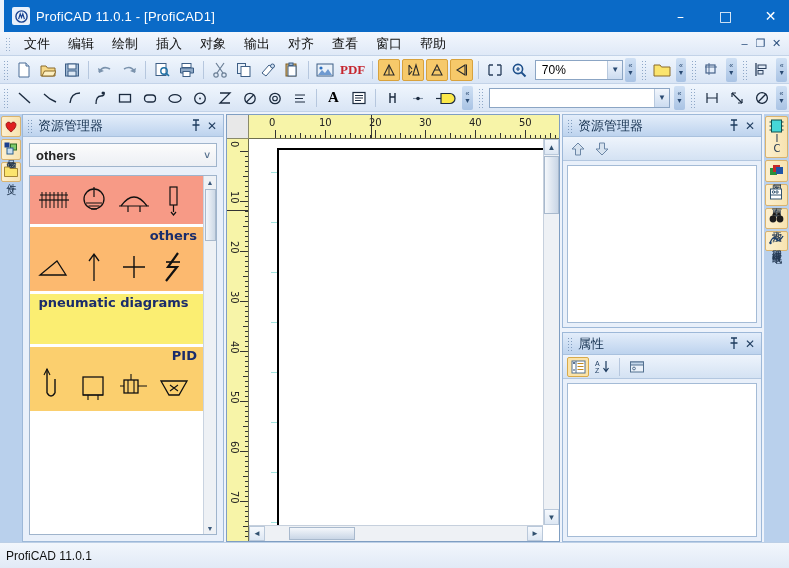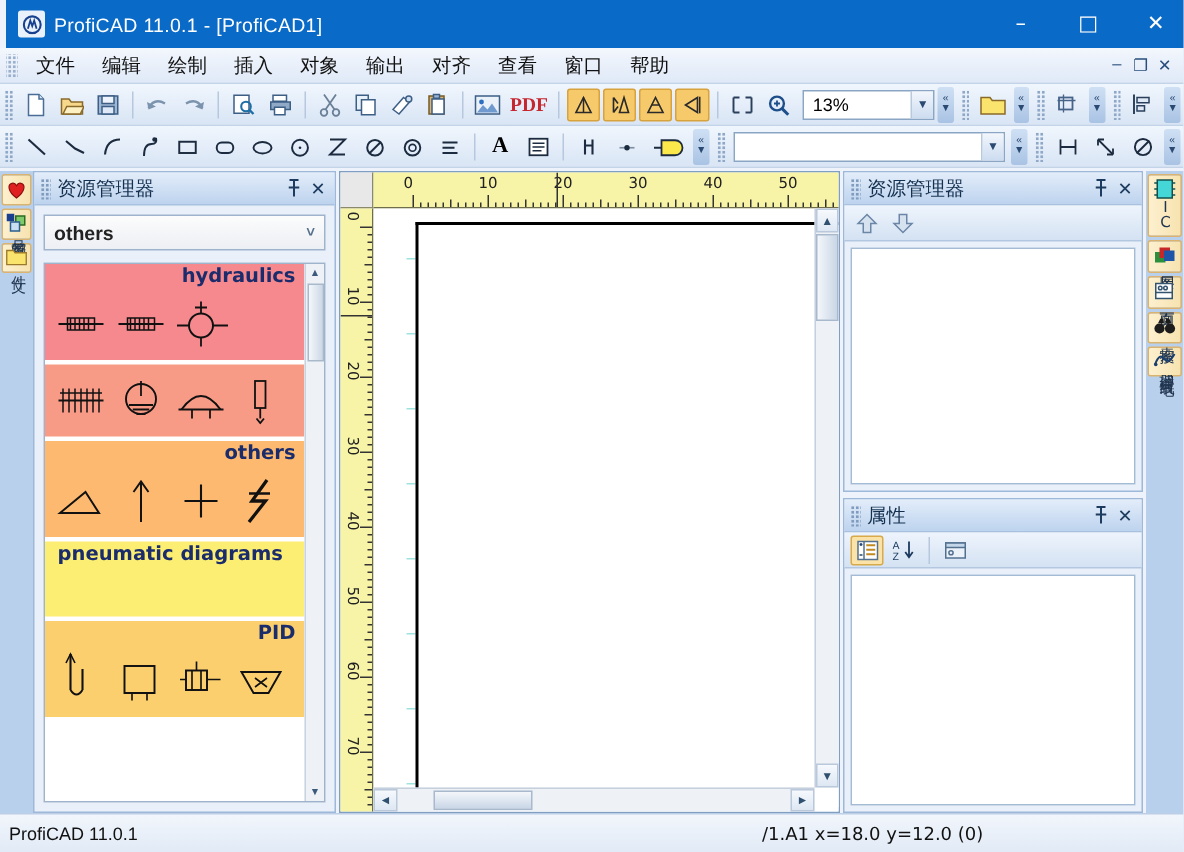--- a/index.html
+++ b/index.html
@@ -381,21 +381,21 @@
     </div>
     <div class="tbtn">
       <svg width="16" height="16">
           <circle cx="7" cy="7" r="4.6" fill="none" stroke="#1d4f8a" stroke-width="1.6"></circle>
           <path d="M10.4 10.4 L14.5 14.5" stroke="#1d4f8a" stroke-width="2"></path>
           <path d="M5 7 h4 M7 5 v4" stroke="#1d4f8a" stroke-width="1.2"></path>
         </svg>
     </div>
 
     <div class="zoomcombo">
-      <span class="val">13%</span>
+      <span class="val">70%</span>
       <span class="arrow">▼</span>
     </div>
     <div class="tbchev">
       <span style="line-height:6px">«</span>
         <span style="line-height:7px">▼</span>
     </div>
 
     <div class="tgrip"></div>
     <div class="tbtn">
       <svg width="18" height="16">
@@ -607,45 +607,20 @@
     </div>
 
     <div class="sym-select">
       <span>others</span>
       <span class="chev">˅</span>
     </div>
 
     <div class="sym-list">
       <div style="position:absolute;left:0;top:0;right:13px;bottom:0;overflow:hidden;">
 
-        <div class="grp" style="background:#f6898e">
-          <div class="grp-title">hydraulics</div>
-          <div class="grp-items">
-            <div class="gi">
-              <svg width="34" height="16">
-                  <path d="M2 8 h30" stroke="#111" stroke-width="1.4"></path>
-                  <rect x="8" y="4" width="18" height="8" fill="none" stroke="#111" stroke-width="1"></rect>
-                  <path d="M10 4 v8 M13 4 v8 M16 4 v8 M19 4 v8 M22 4 v8" stroke="#111" stroke-width="1"></path>
-                </svg>
-            </div>
-            <div class="gi">
-              <svg width="34" height="16">
-                  <path d="M2 8 h30" stroke="#111" stroke-width="1.4"></path>
-                  <rect x="8" y="4" width="18" height="8" fill="none" stroke="#111" stroke-width="1"></rect>
-                  <path d="M10 4 v8 M13 4 v8 M16 4 v8 M19 4 v8 M22 4 v8" stroke="#111" stroke-width="1"></path>
-                </svg>
-            </div>
-            <div class="gi">
-              <svg width="40" height="34">
-                  <circle cx="20" cy="18" r="8" fill="none" stroke="#111" stroke-width="1.3"></circle>
-                  <path d="M20 2 v8 M20 26 v6 M4 18 h8 M28 18 h10 M16 6 h8" stroke="#111" stroke-width="1.2"></path>
-                </svg>
-            </div>
-          </div>
-        </div>
 
         <div class="grp" style="background:#f79a86">
           <div class="grp-items">
             <div class="gi">
               <svg width="34" height="28">
                   <path d="M2 14 h30" stroke="#111" stroke-width="1.2"></path>
                   <path d="M5 6 v16 M9 6 v16 M13 6 v16 M17 6 v16 M21 6 v16 M25 6 v16 M29 6 v16" stroke="#111" stroke-width="1"></path>
                   <path d="M3 9 h28" stroke="#111" stroke-width="1"></path>
                 </svg>
             </div>
@@ -1037,16 +1012,15 @@
       <svg width="15" height="12" viewBox="0 0 15 12">
           <path d="M1 9 q3-8 6-4 q3 4 7-3" fill="none" stroke="#1b3f6e" stroke-width="1.4"></path>
           <circle cx="1.5" cy="9" r="1.2" fill="#1b3f6e"></circle>
         </svg>
       <span class="vtext">电线管理器</span>
     </div>
   </div>
 
   <div class="statusbar">
     <span class="sb-left">ProfiCAD 11.0.1</span>
-    <span class="sb-mid">/1.A1  x=18.0  y=12.0 (0)</span>
   </div>
 
 </div>
 
 </body></html>

